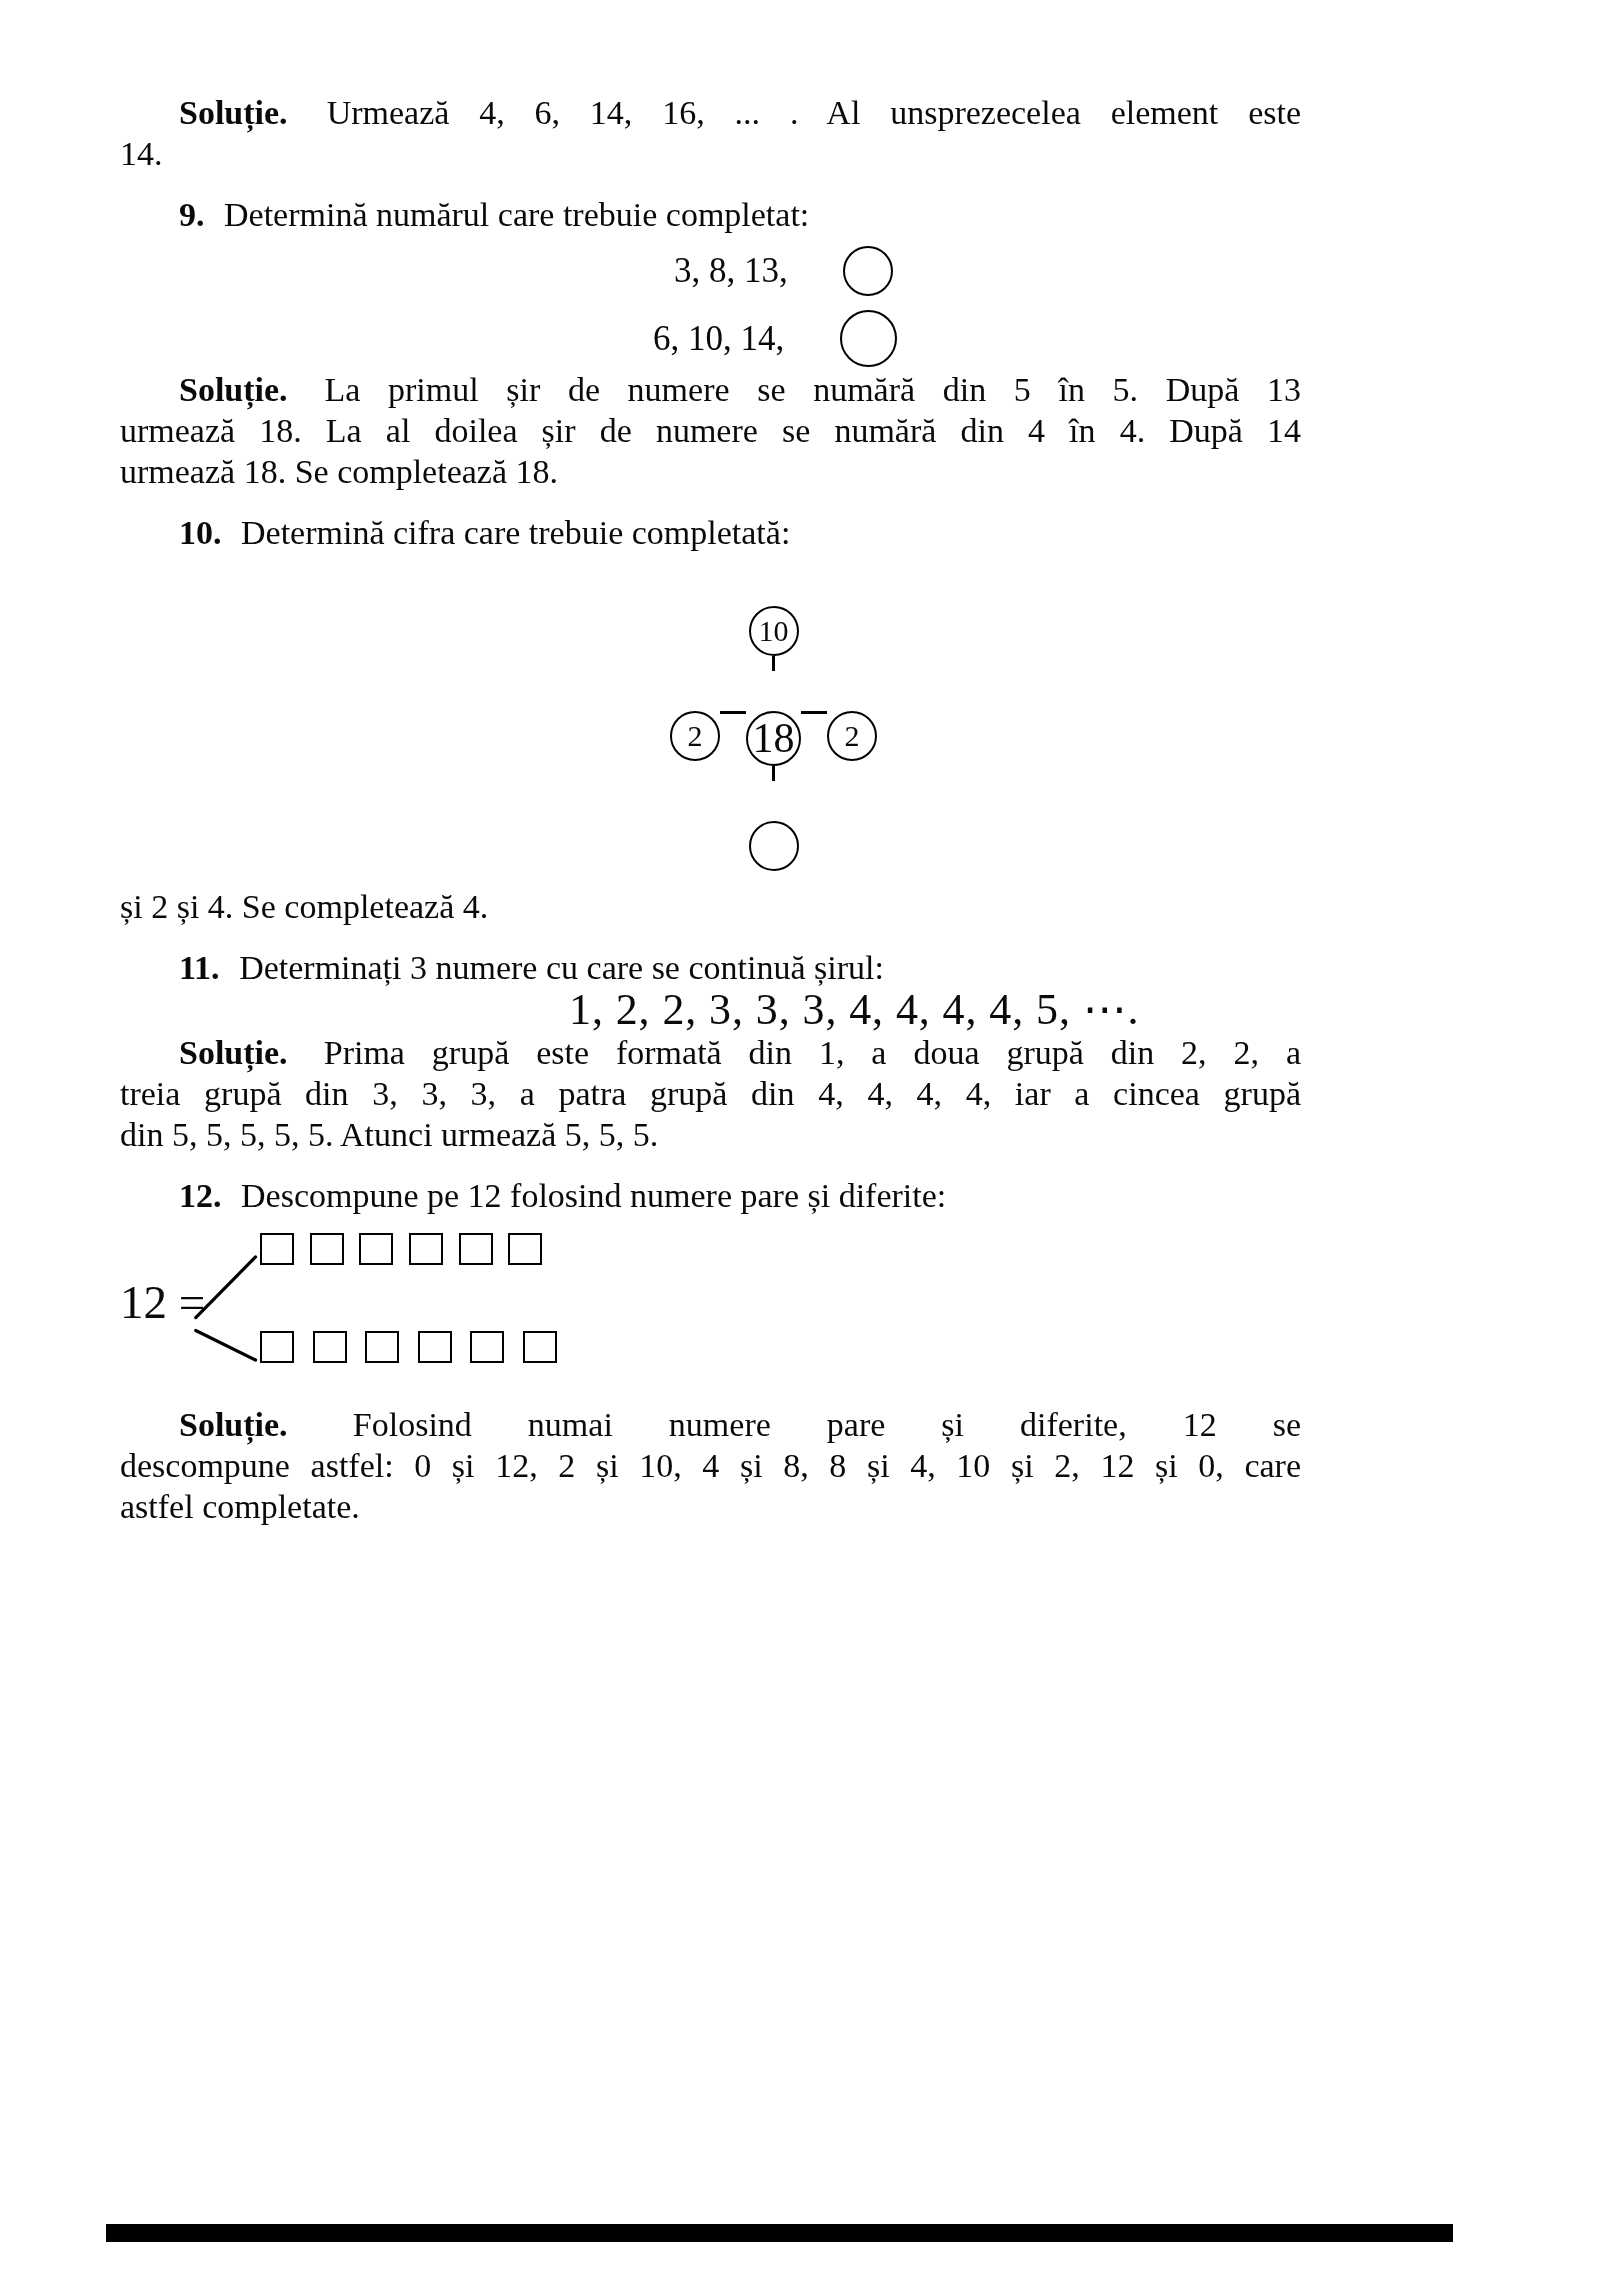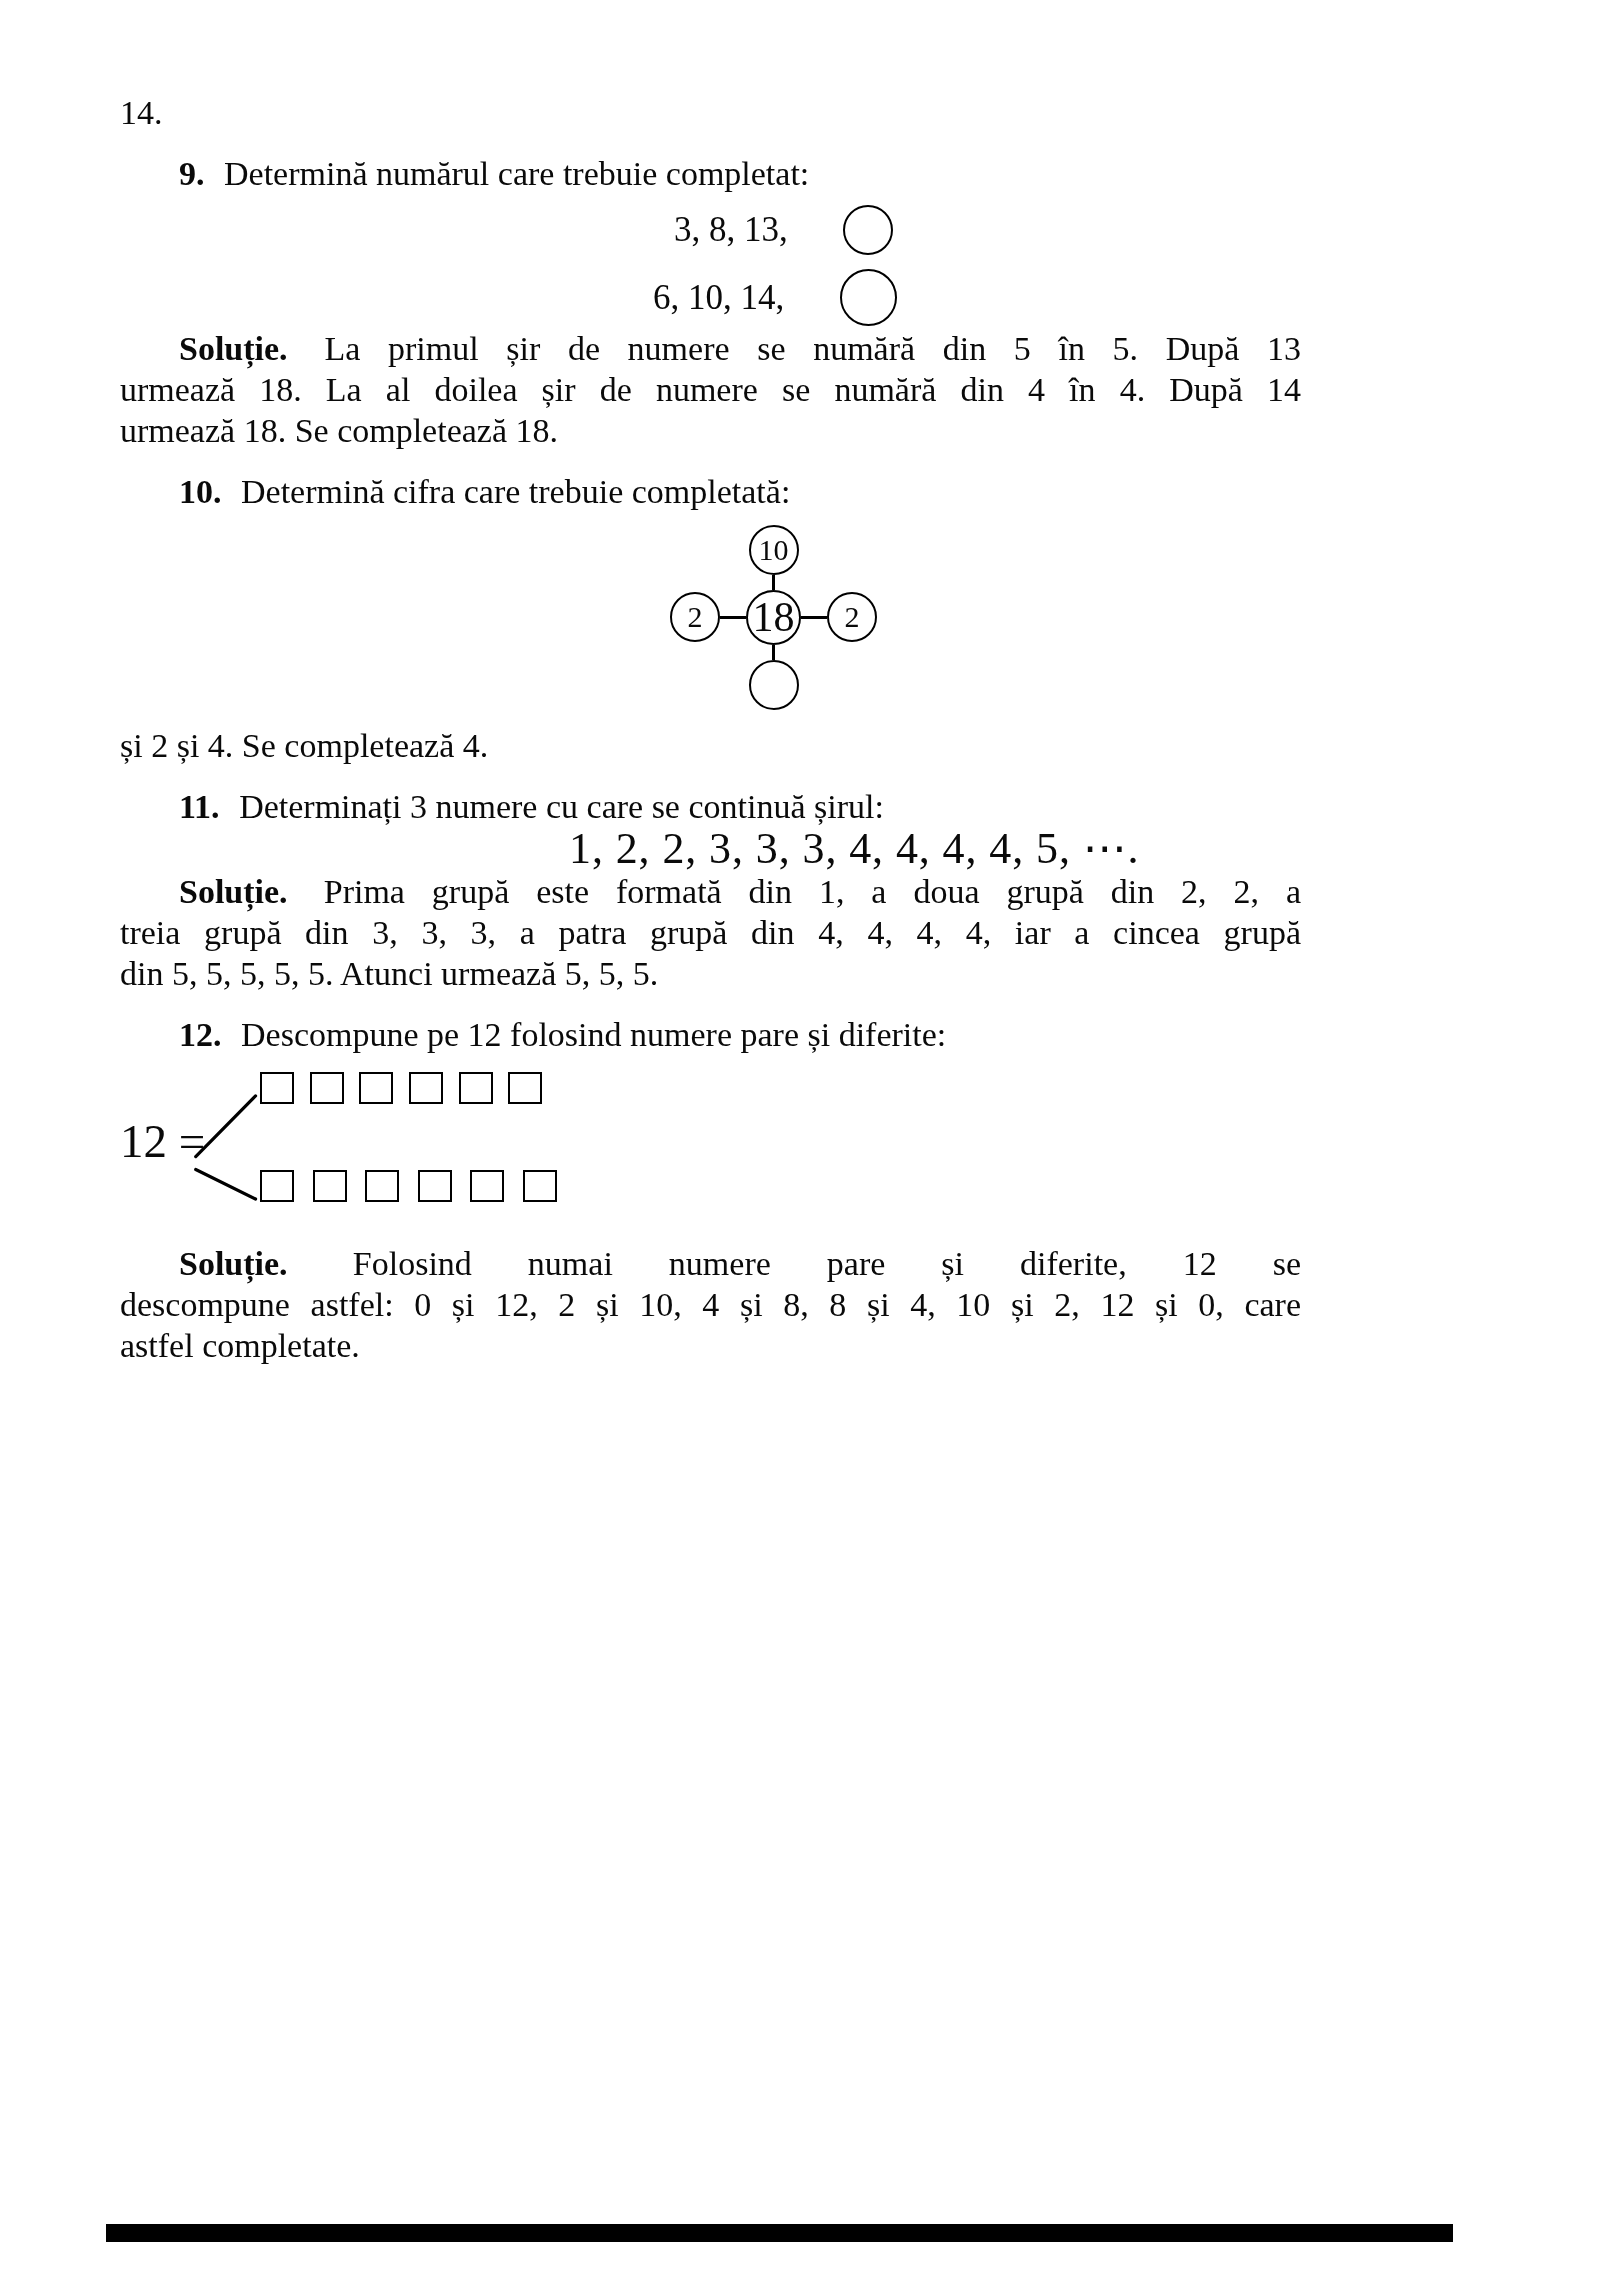--- a/index.html
+++ b/index.html
@@ -39,21 +39,21 @@
     margin-left:7.4px;
   }
   .c54 { width:50px; height:50px; }
   .c62 { width:57px; height:57px; }
 
   .cross {
     width:max-content;
     margin:13px 0 14.8px 550px;
     display:flex; flex-direction:column; align-items:center;
   }
-  .crow { display:flex; align-items:center; }
+  .crow { display:flex; align-items:flex-start;margin-top:40px; }
   .ccircle {
     width:50px; height:50px;
     border:2.8px solid #000; border-radius:50%;
     background:#fff;
     display:flex; align-items:center; justify-content:center;
     font-size:30px;
   }
   .ccircle.big { width:55px; height:55px; font-size:42px; }
   .vline { width:2.8px; height:14.8px; background:#000; }
   .hline { width:26px; height:2.8px; background:#000; }
@@ -75,20 +75,21 @@
     background:#000;
   }
 </style>
 </head>
 <body>
 
 <div class="page">
   <div class="content">
 
     <div class="para">
+      <div class="ln j ind"><b class="lbl">Soluție.</b> <span>Urmează 4, 6, 14, 16, ... . Al  unsprezecelea element este</span></div>
       <div class="ln">14.</div>
     </div>
 
     <div class="ln ind heading"><b class="num">9.</b> <span>Determină numărul care trebuie completat:</span></div>
 
     <div class="seqrow" style="margin:7.4px 0 0 554px">
       <span>3, 8, 13,</span>
       <span class="circle c54"></span>
     </div>
     <div class="seqrow" style="margin:11px 0 1.8px 533px">

